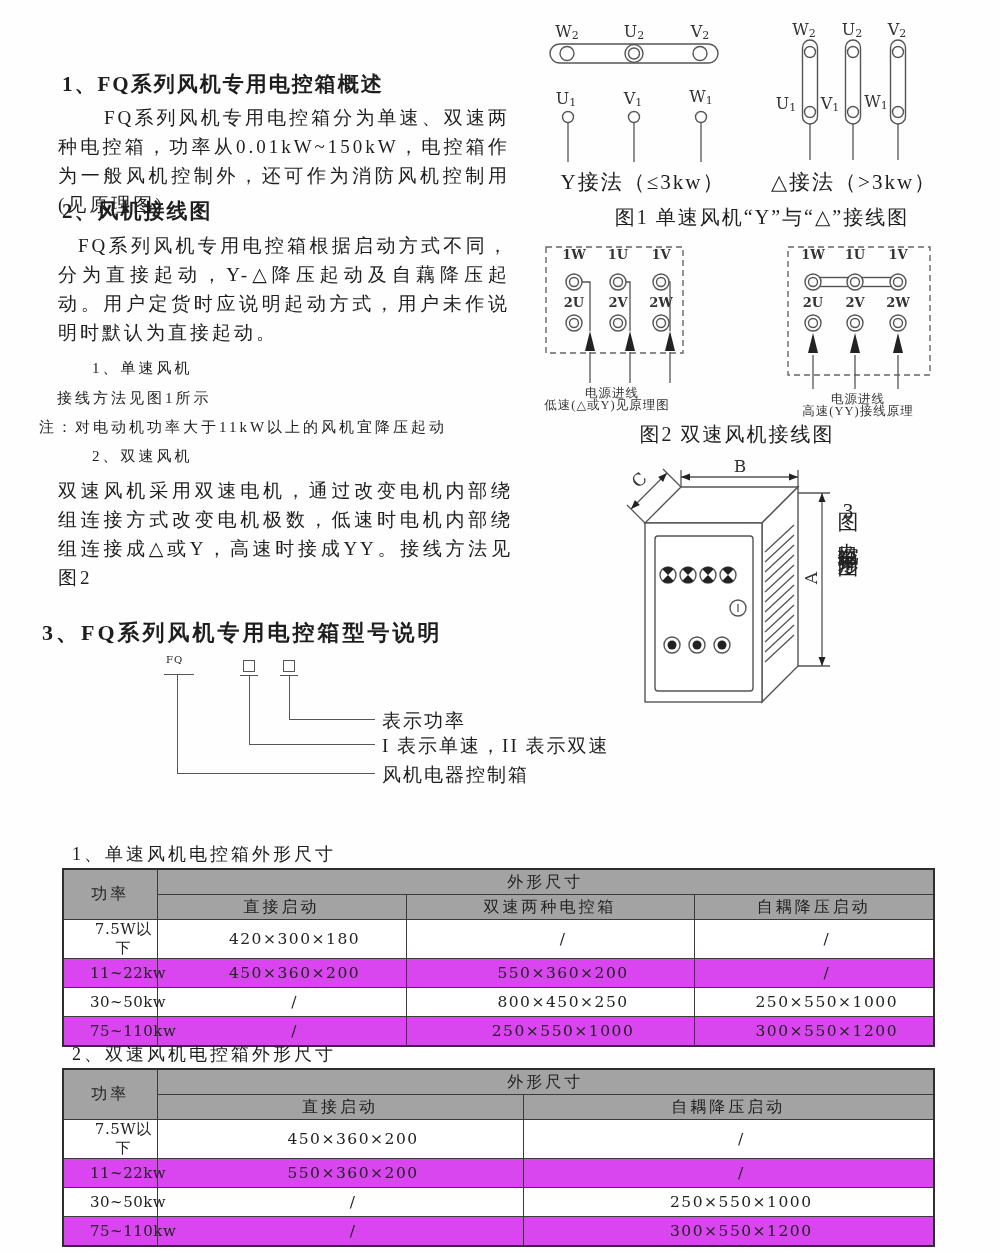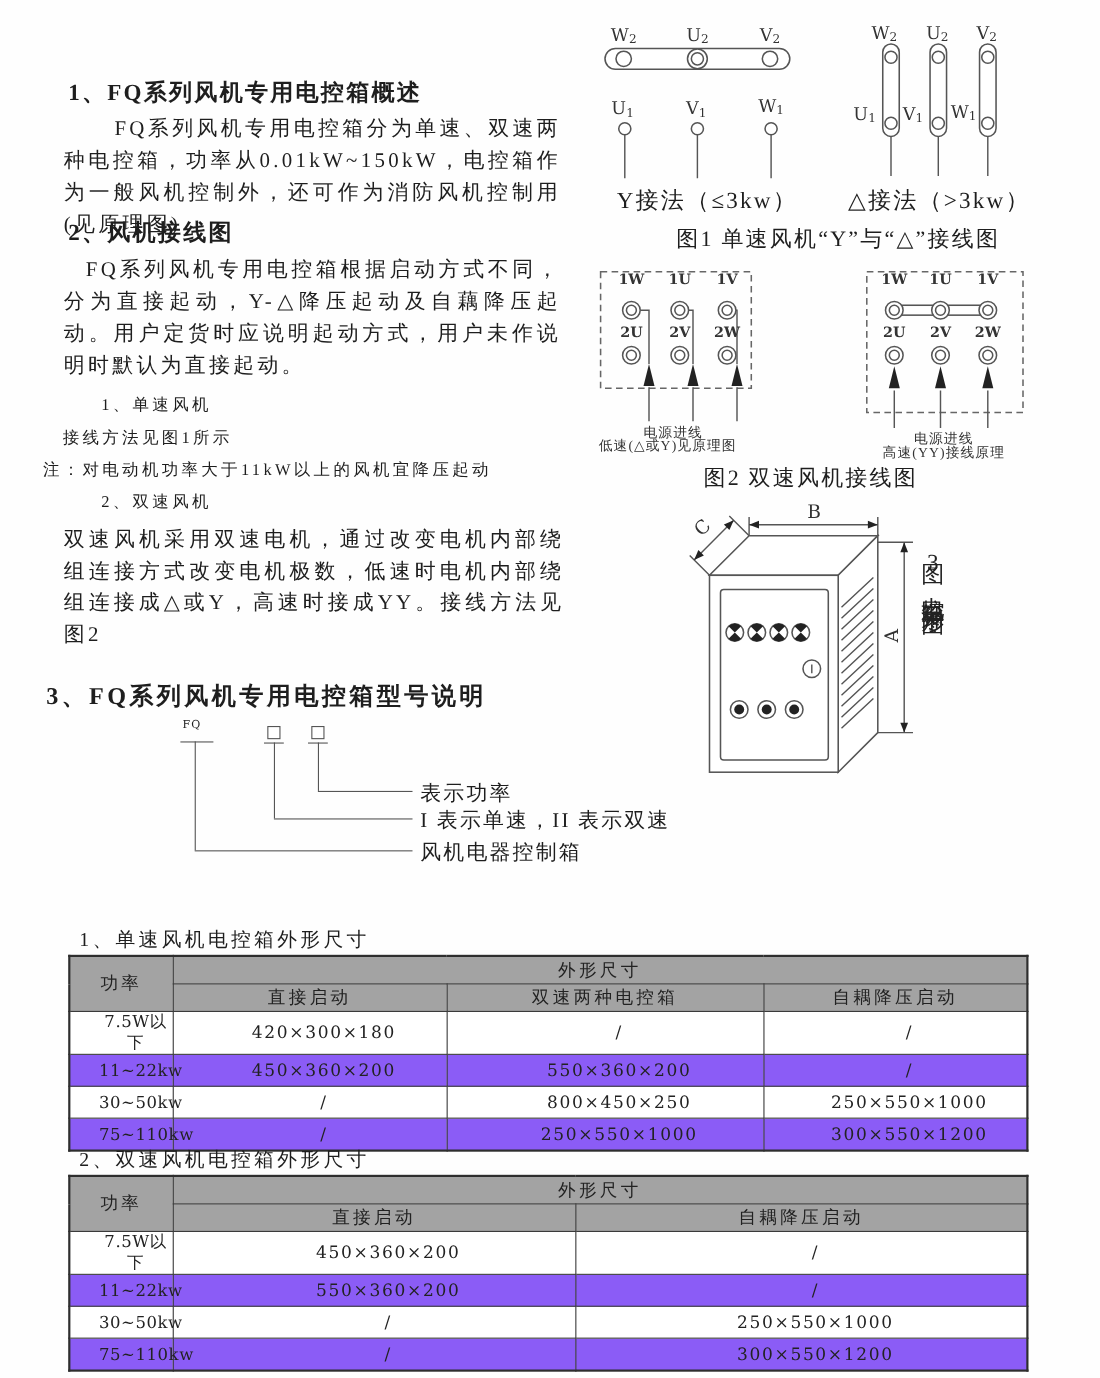--- a/index.html
+++ b/index.html
@@ -35,21 +35,21 @@
   .model-label{position:absolute;font-size:19px;letter-spacing:2px;white-space:nowrap;}
   .model-fq{position:absolute;font-family:"DejaVu Serif",serif;font-size:10px;letter-spacing:1px;}
   table.dim-table{position:absolute;border-collapse:collapse;table-layout:fixed;
                   border:2px solid #2e2e2e;font-family:"Liberation Serif","DejaVu Serif",serif;}
   table.dim-table td{border:1px solid #3a3a3a;text-align:center;vertical-align:middle;
                      font-size:16px;letter-spacing:1.5px;color:#222;padding:0;}
   table.dim-table tr.hdr td{background:#a3a3a3;height:24px;letter-spacing:3px;}
   table.dim-table tr.row td{height:28px;font-family:"DejaVu Serif",serif;font-size:15.5px;padding-left:26px;}
   table.dim-table tr.row td.pw{font-size:15px;letter-spacing:0.5px;}
   table.dim-table tr.even td{background:#ffffff;}
-  table.dim-table tr.odd td{background:#8b5cf6;margin-left:15px;}
+  table.dim-table tr.odd td{background:#d946ef;margin-left:15px;}
   svg{position:absolute;overflow:visible;}
   svg .wire{stroke:#555;stroke-width:1.3;fill:none;}
   svg .shape{stroke:#555;stroke-width:1.4;fill:#fff;}
   svg .dashedbox{stroke:#666;stroke-width:1.4;fill:none;stroke-dasharray:6 4;}
   svg .solid{fill:#222;stroke:none;}
 </style>
 </head>
 <body>
 
 <div class="page">

